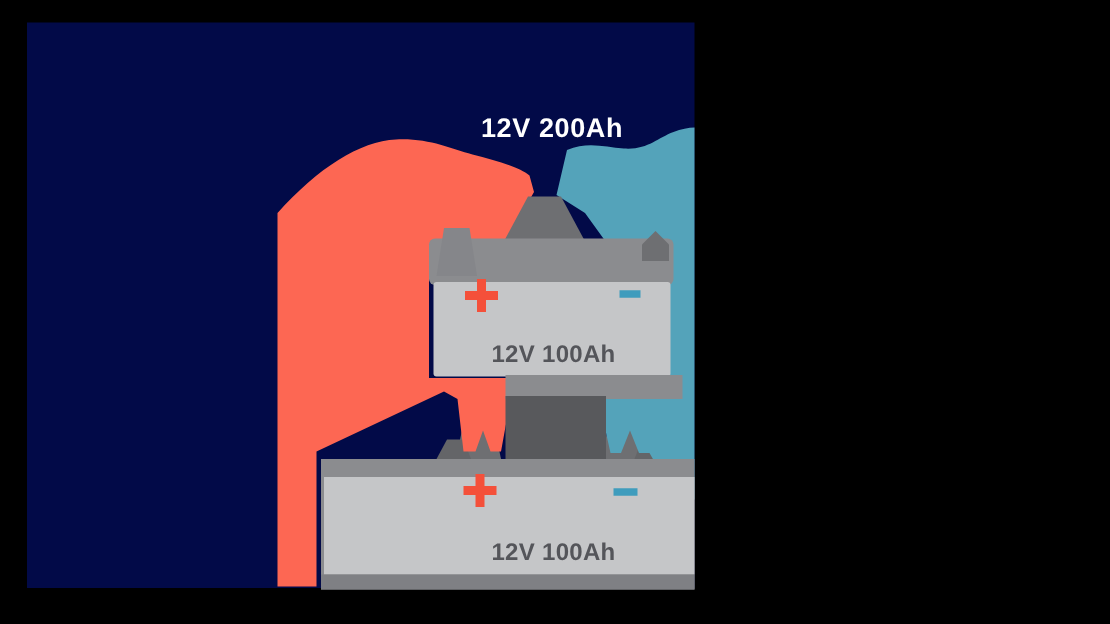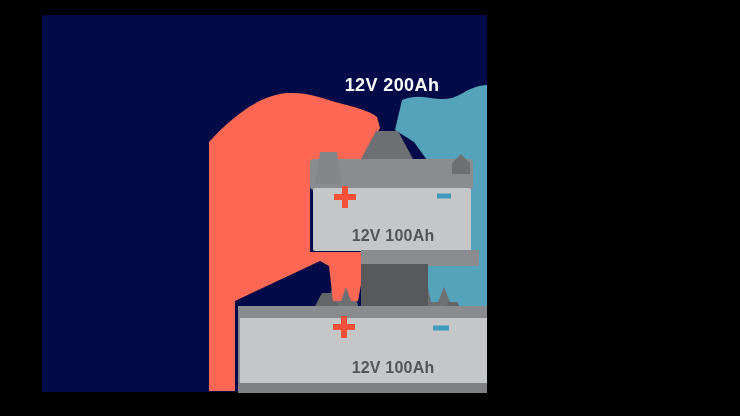--- a/index.html
+++ b/index.html
@@ -1,16 +1,16 @@
 <!DOCTYPE html>
 <html><head>
 <meta charset="utf-8">
 <style>
   html, body { margin: 0; padding: 0; background: #000; }
-  .stage { position: relative; width: 640px; height: 416px; background: #000; overflow: hidden; padding-left: 24px; }
+  .stage { position: relative; width: 640px; height: 416px; background: #000; overflow: hidden; }
   svg { display: block; }
   text { font-family: "Liberation Sans", "DejaVu Sans", sans-serif; font-weight: 700; }
   .title-label { font-size: 18px; letter-spacing: 0.4px; }
   .battery-label { font-size: 16px; letter-spacing: 0.2px; }
 </style>
 </head>
 <body>
 
 <div class="stage">
   <svg width="740" height="416" viewBox="0 0 740 416" xmlns="http://www.w3.org/2000/svg">

